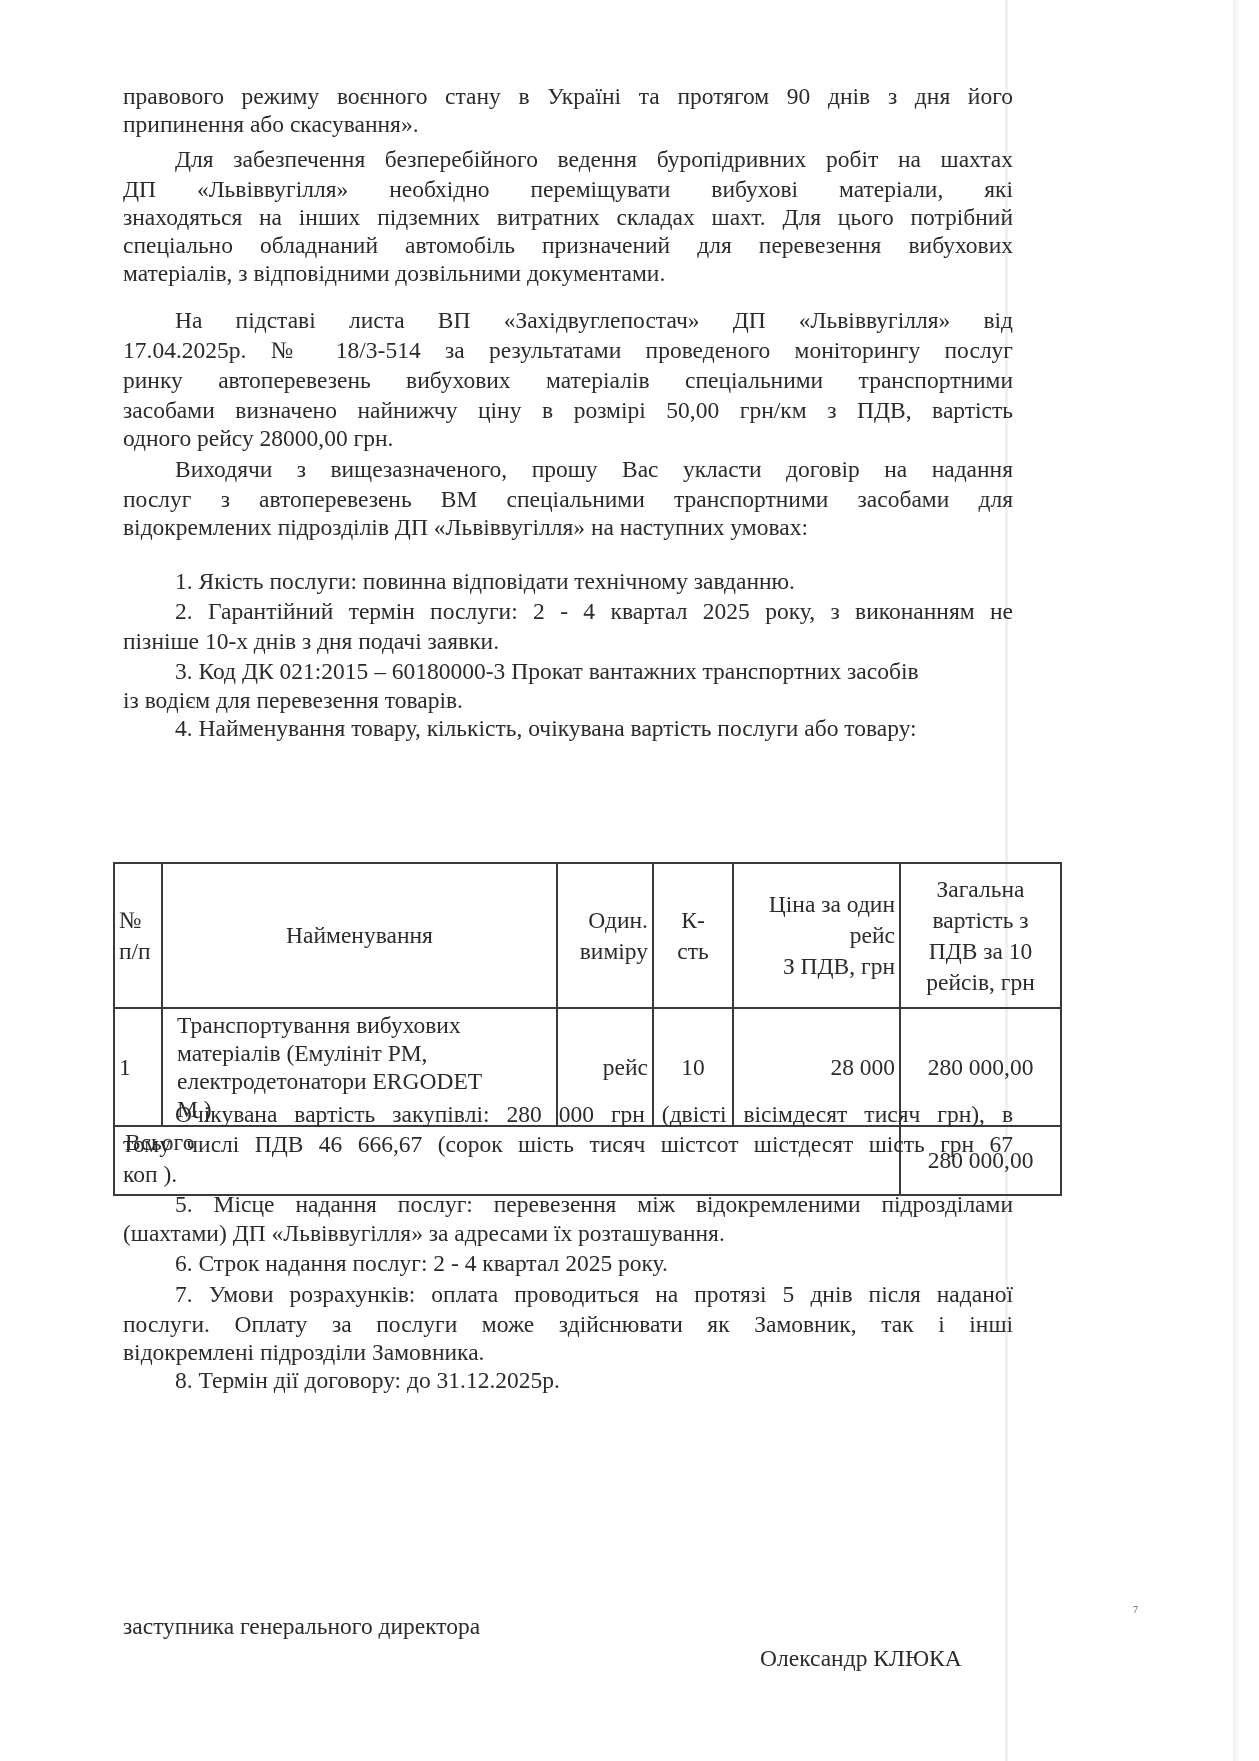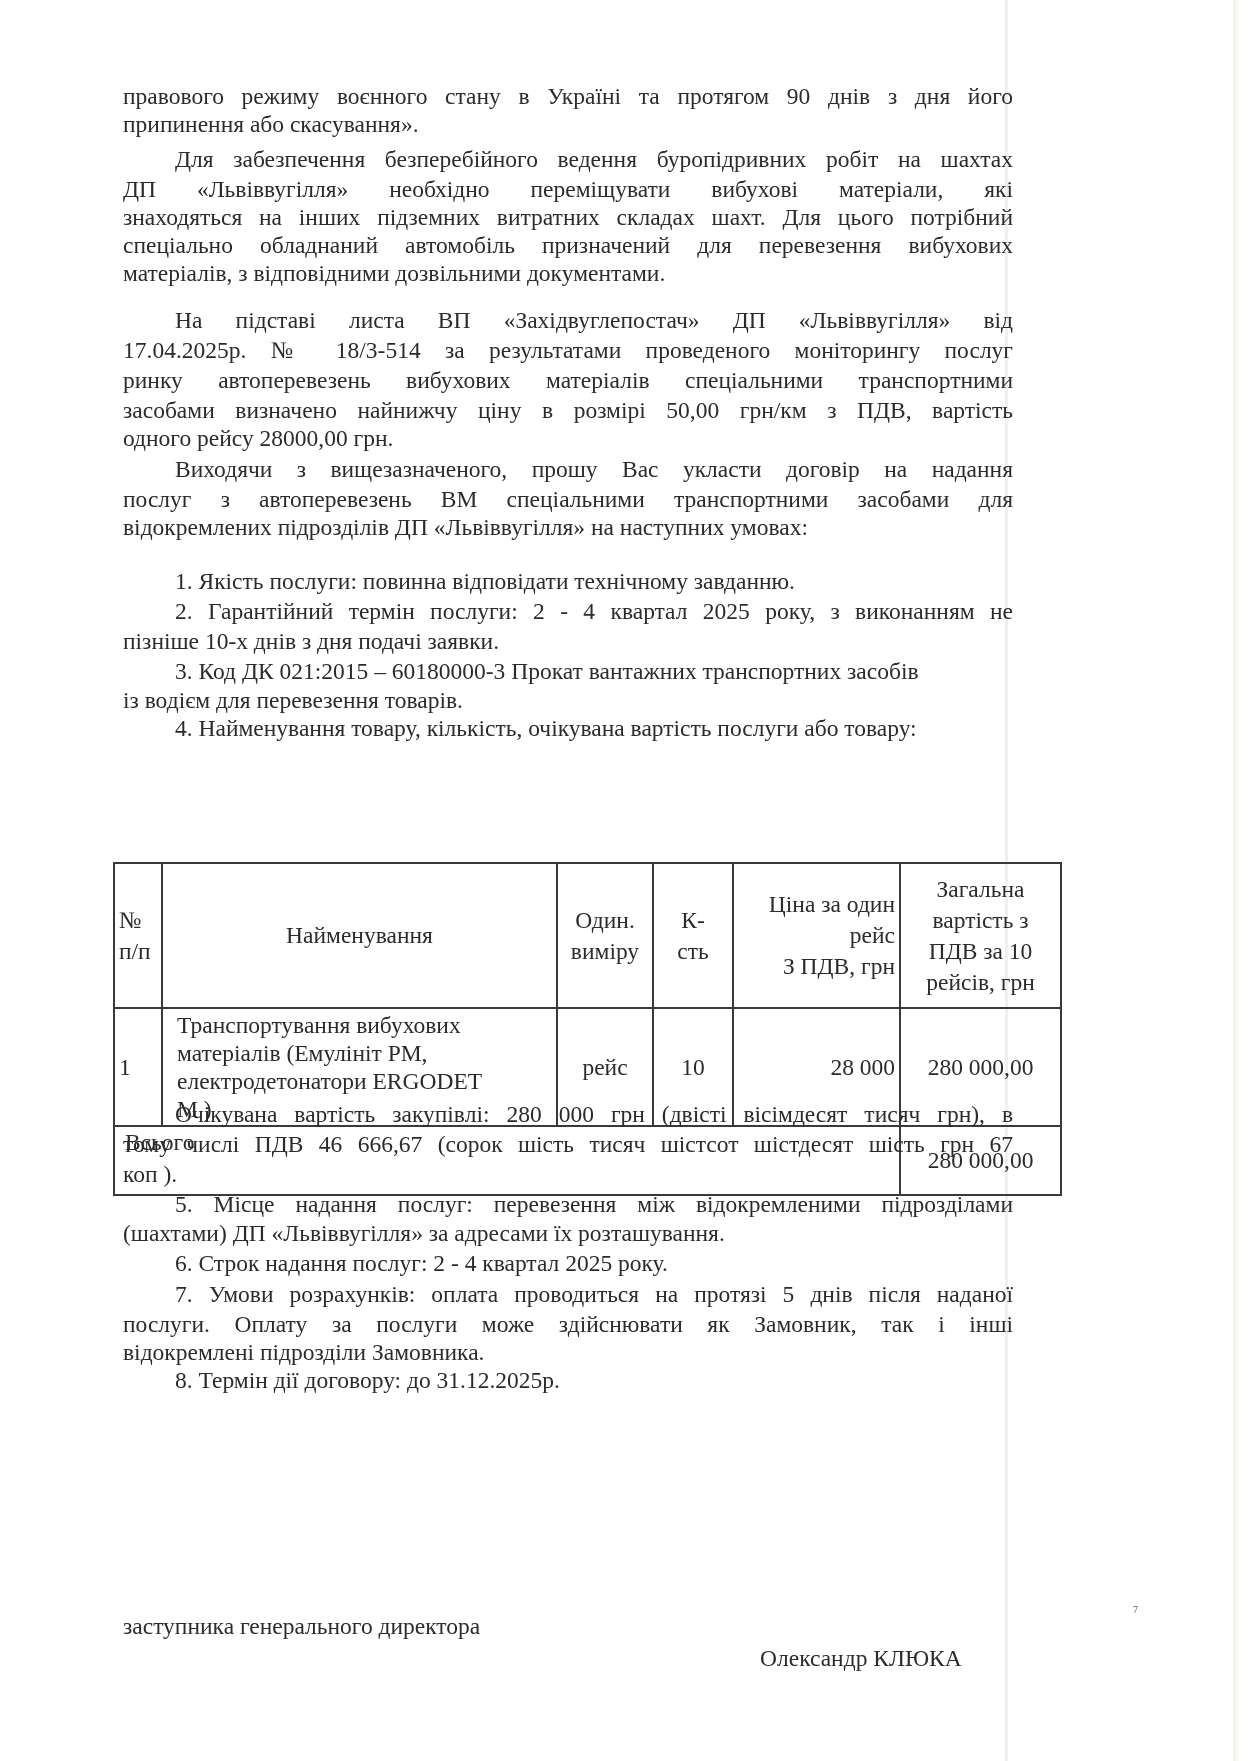--- a/index.html
+++ b/index.html
@@ -14,21 +14,21 @@
   .narrow { font-family: "Liberation Sans Narrow", "Liberation Serif", serif; }
   .j { text-align: justify; text-align-last: justify; width: 890px; }
   .ind { left: 175px; }
   .j.ind { width: 838px; }
 
   table.spec { position: absolute; left: 113px; top: 862px; border-collapse: collapse;
     font-family: "Liberation Serif", serif; font-size: 23.5px; color: #2b2b2b; }
   table.spec td { border: 2px solid #3a3a3a; padding: 0 4px; vertical-align: middle; line-height: 31px; }
   .c-no { width: 38px; }
   .c-name { width: 375px; }
-  .c-unit { width: 86px; text-align: center; }
+  .c-unit { width: 86px; text-align: right; }
   .c-qty { width: 70px; text-align: center; }
   .c-price { width: 157px; text-align: right; margin-top: 8px; }
   .c-total { width: 151px; text-align: center; }
   .hdr td { height: 143px; }
   .row td { height: 116px; }
   .tot td { height: 67px; }
   .tot .label { vertical-align: top; padding-left: 10px; padding-top: 0; }
   .tot .c-total { vertical-align: middle; }
   .sig { position: absolute; font-size: 23.5px; line-height: 32px; }
   .mark { position: absolute; left: 1133px; top: 1604px; font-size: 10px; color: #555; }

